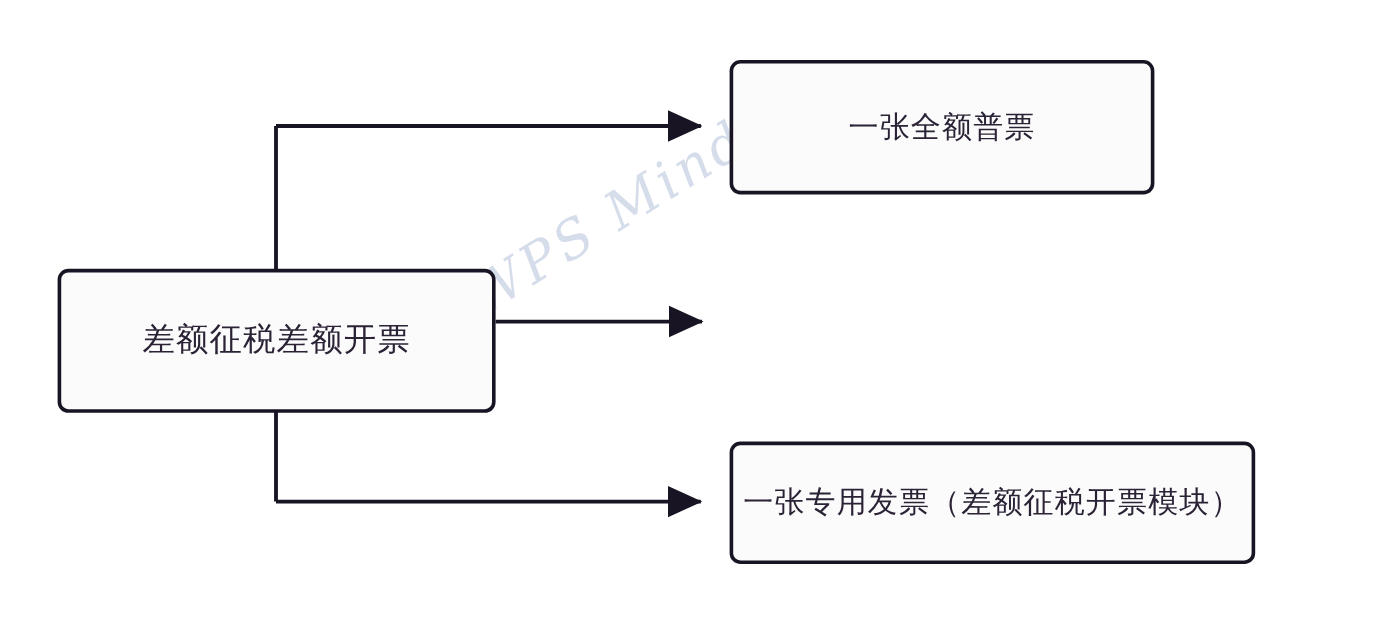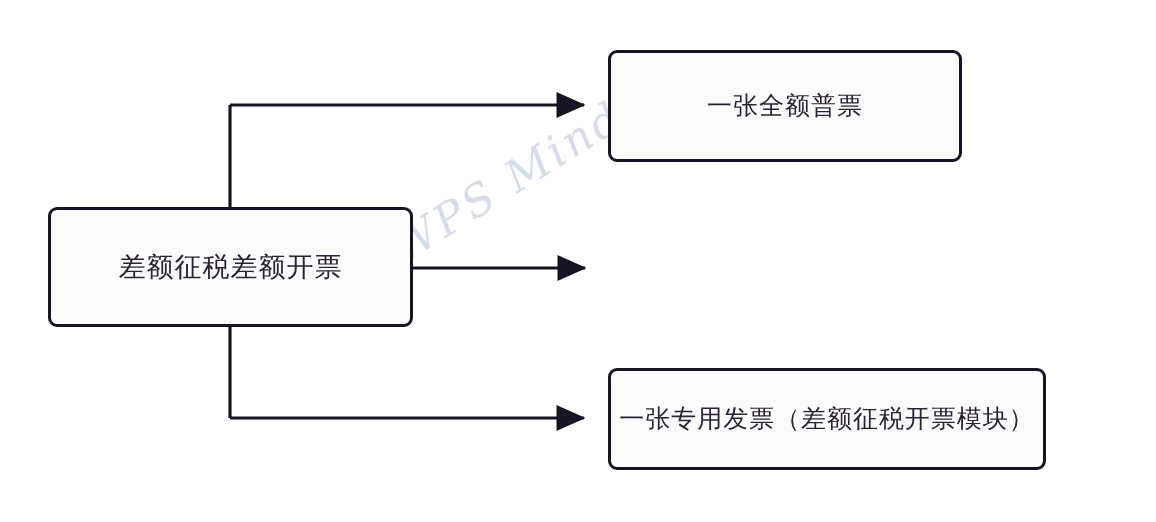--- a/index.html
+++ b/index.html
@@ -39,21 +39,21 @@
     letter-spacing: 0.06em;
   }
   .node-label {
     display: block;
     white-space: nowrap;
     line-height: 1.1;
     color: #2b2235;
   }
   #node-root {
     left: 48px;
-    top: 207px;
+    top: 224px;
     width: 365px;
     height: 120px;
   }
   #node-root .node-label {
     font-size: 27px;
   }
   #node-child-1 {
     left: 608px;
     top: 50px;
     width: 354px;

